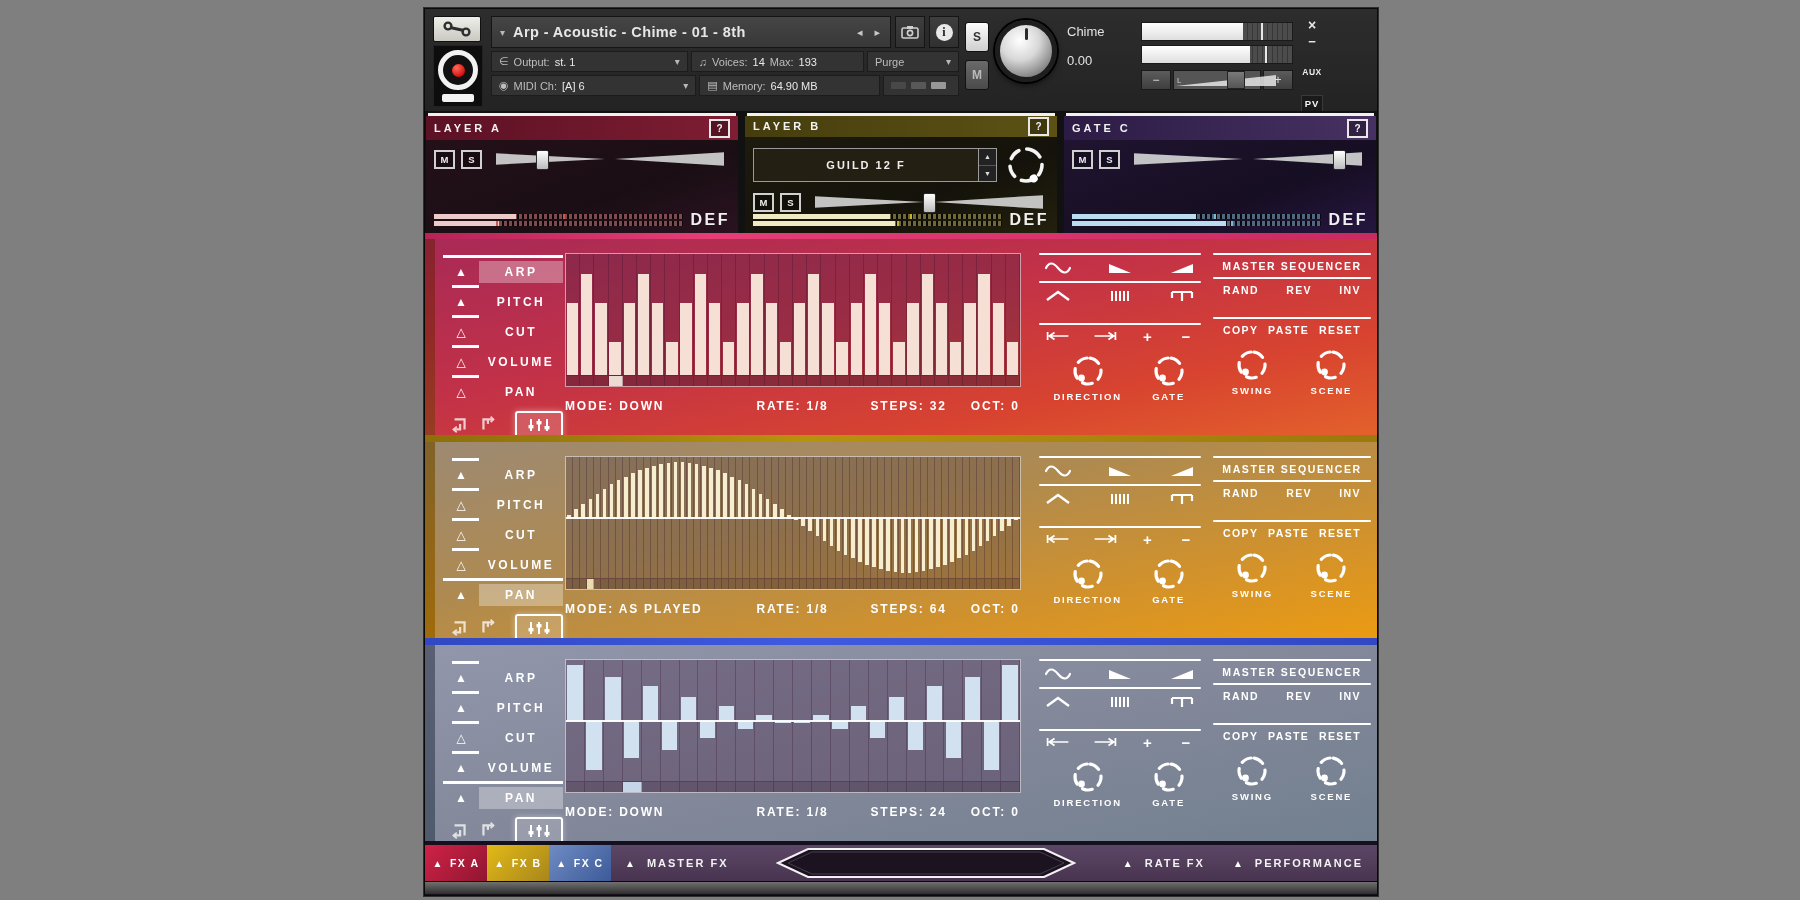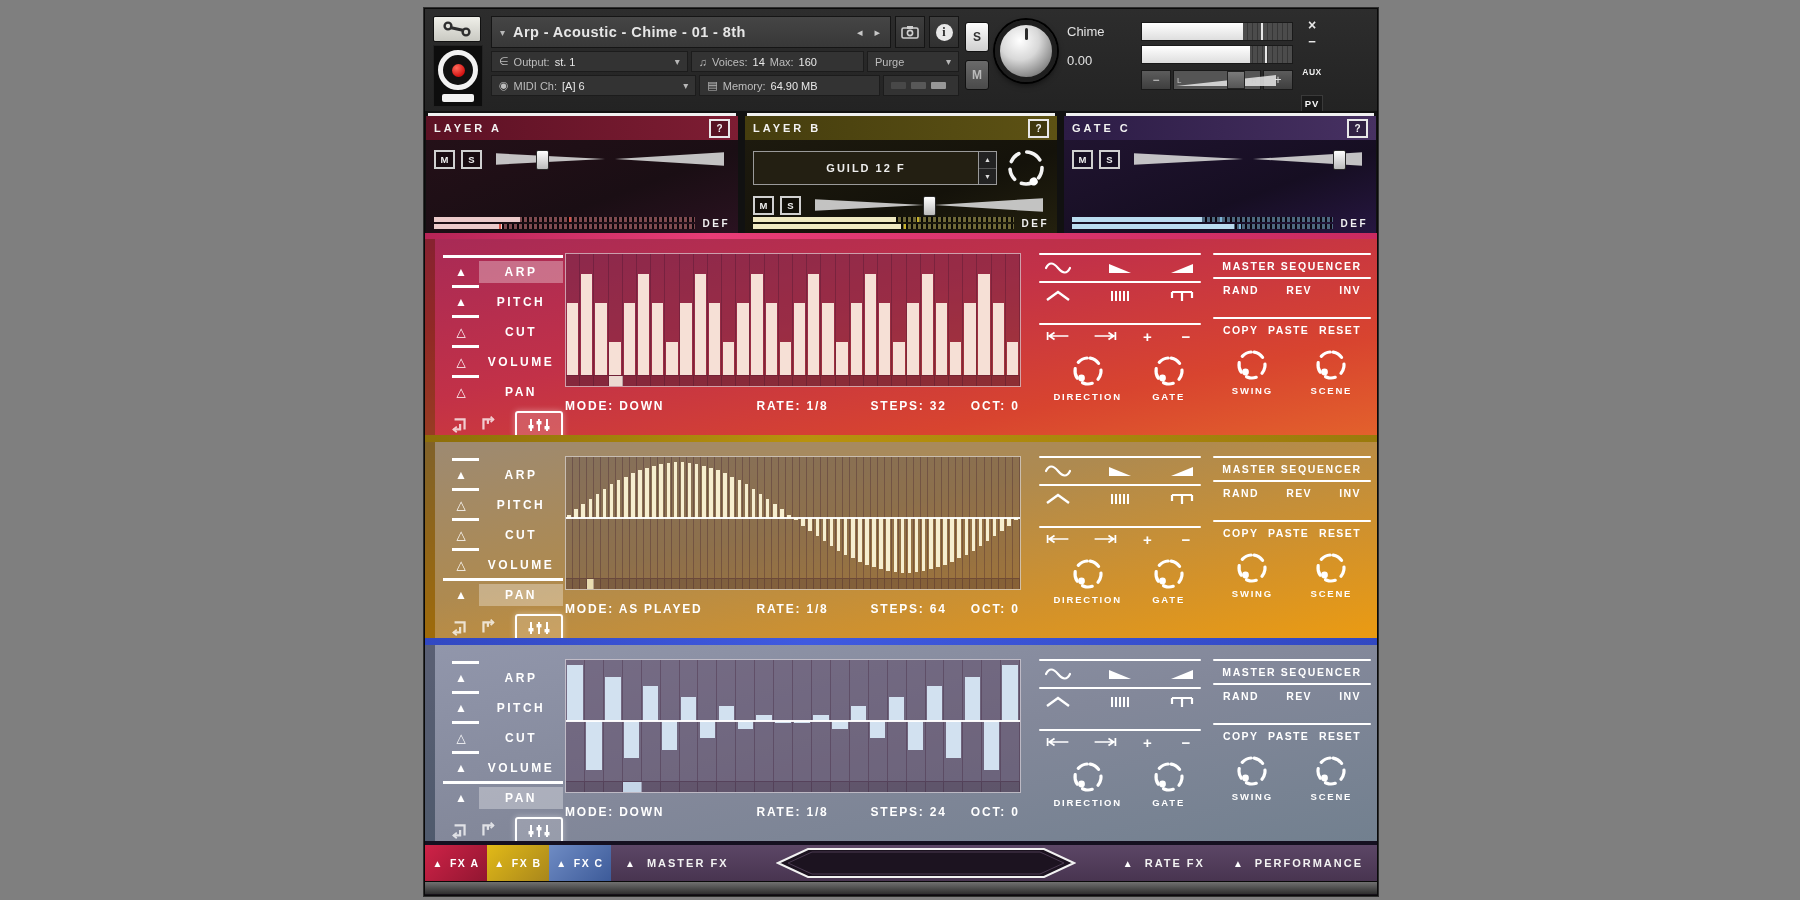--- a/index.html
+++ b/index.html
@@ -96,21 +96,21 @@
   .bowtie polygon{fill:#d6d6d6;opacity:.9;}
   .bow-handle{position:absolute;top:-1px;width:11px;height:18px;background:linear-gradient(#fff,#bbb);border:1.5px solid #2a2a2a;border-radius:2px;margin-left:-6px;}
   .lp-meterrow{display:flex;align-items:center;margin-top:auto;gap:8px;}
   .lp-meters{flex:1;display:flex;flex-direction:column;gap:2px;}
   .lmeter{height:5px;position:relative;overflow:hidden;background-image:repeating-linear-gradient(90deg,var(--accdim) 0 3px,rgba(0,0,0,.65) 3px 5px);}
   .lmfill{position:absolute;left:0;top:0;bottom:0;background:var(--acc);}
   .lmmark{position:absolute;top:0;bottom:0;width:2px;background:var(--mark);}
   .layer-a{--acc:#eccaca;--accdim:#7e4a50;--mark:#d85348;}
   .layer-b{--acc:#f0eac2;--accdim:#6e6838;--mark:#c8b22a;}
   .layer-c{--acc:#badcf0;--accdim:#4e6880;--mark:#7fb6d8;}
-  .lp-def{font-size:10px;font-weight:bold;letter-spacing:2.5px;color:#f0f0f0;}
+  .lp-def{font-size:16px;font-weight:bold;letter-spacing:2.5px;color:#f0f0f0;}
 
   
   .div-pink{height:6px;background:linear-gradient(90deg,#b62456,#e83d77 30%,#c92a60);}
   .div-olive{height:7px;background:linear-gradient(90deg,#8d6e0a,#b8920e 40%,#9a7a0c);}
   .div-blue{height:7px;background:linear-gradient(90deg,#3148c2,#3f5ae0 40%,#3148c2);}
   .gap-dark{height:4px;background:#151020;}
   .lane{height:196px;display:flex;box-sizing:border-box;padding:14px 6px 0 8px;border-left:10px solid rgba(30,0,20,.38);}
   .lane-0{background:linear-gradient(168deg,#a82a56 0%,#c23148 40%,#d8442f 75%,#e3612c 100%);}
   .lane-1{background:linear-gradient(168deg,#9d8a72 0%,#ae8a50 40%,#d3922a 75%,#eb9b12 100%);border-left-color:rgba(45,35,0,.4);}
   .lane-2{background:linear-gradient(168deg,#9196ab 0%,#83889a 50%,#72808f 100%);border-left-color:rgba(15,20,45,.35);}
@@ -222,21 +222,21 @@
           <span>∈</span>
           <span>Output:</span>
           <span class="opt-val">st. 1</span>
           <span class="caret">▾</span>
         </div>
         <div class="opt-box ob2">
           <span>♫</span>
           <span>Voices:</span>
           <span class="opt-val">14</span>
           <span>Max:</span>
-          <span class="opt-val">160</span>
+          <span class="opt-val">193</span>
         </div>
         <div class="opt-box ob3">
           <span>Purge</span>
           <span class="caret">▾</span>
         </div>
       </div>
       <div class="opt-row">
         <div class="opt-box ob1">
           <span>◉</span>
           <span>MIDI Ch:</span>

